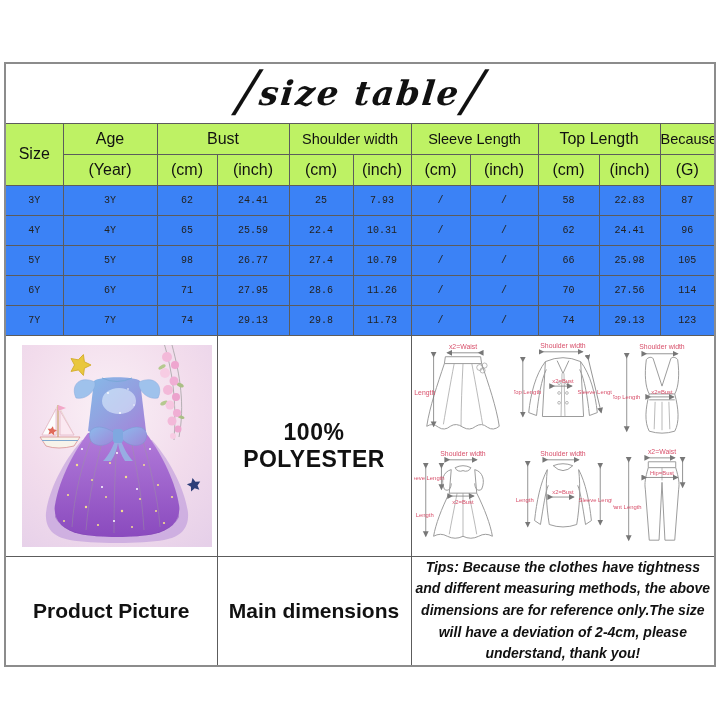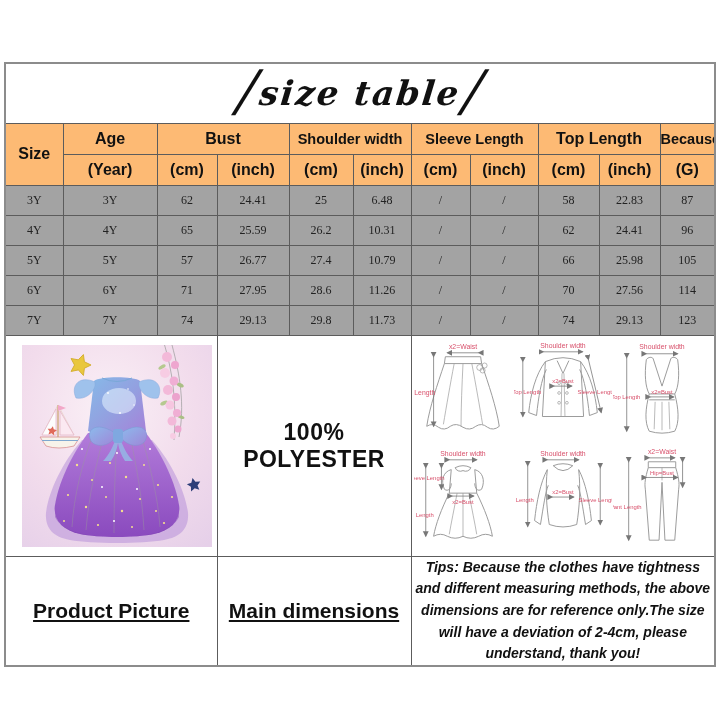--- a/index.html
+++ b/index.html
@@ -15,33 +15,33 @@
   .r-pic{height:220px;margin-left:31px;} .r-lbl{height:96px;}
   
   .title-cell{background:#fff;}
   .title-wrap{display:flex;align-items:center;justify-content:center;
         font-family:"DejaVu Serif",serif;font-style:italic;font-weight:bold;
         transform:skewX(-6deg);}
   .title-text{font-size:34px;letter-spacing:2px;}
   .title-slash{font-size:56px;font-weight:normal;line-height:0;padding:0 3px;
         position:relative;top:-2px;}
   
-  td.head{background:#fdba74;font-weight:bold;font-size:16px;}
+  td.head{background:#bef264;font-weight:normal;font-size:16px;}
   td.head.sm{font-size:14.5px;}
   
-  td.data{font-family:Liberation Serif, serif;font-size:12px;color:#222;background:#a3a3a3;}
+  td.data{font-family:Liberation Mono, monospace;font-size:10px;color:#222;background:#3b82f6;}
   
   td.photo-cell{background:#fff;}
   .photo-svg{display:block;margin:8px 2px 8px 16px;}
   td.poly-cell{font-weight:bold;font-size:23px;letter-spacing:0.5px;}
   td.diagrams-cell{vertical-align:middle;}
   .diag-grid{display:grid;grid-template-columns:repeat(3,1fr);grid-template-rows:108px 108px;
         align-items:center;justify-items:center;padding:2px 2px;}
   
-  td.lbl-cell{font-weight:bold;font-size:21px;text-decoration:underline;}
+  td.lbl-cell{font-weight:bold;font-size:21px;}
   td.tips-cell{font-weight:bold;font-style:italic;font-size:14px;line-height:1.55;
         padding:2px 6px;text-align:center;}
   
   .g{fill:none;stroke:#9a9a9a;stroke-width:1;}
   .g2{fill:none;stroke:#9a9a9a;stroke-width:0.7;}
   .a{stroke:#777;stroke-width:0.8;}
   .lbl{fill:#d8506b;font-family:"Liberation Sans",sans-serif;font-size:7px;
         text-anchor:middle;font-weight:normal;}
   .lbl6{fill:#d8506b;font-family:"Liberation Sans",sans-serif;font-size:6px;
         text-anchor:middle;}
@@ -124,44 +124,44 @@
         <td class="head">(inch)</td>
         <td class="head">(G)</td>
       </tr>
 
       <tr class="r-d">
         <td class="data">3Y</td>
         <td class="data">3Y</td>
         <td class="data">62</td>
         <td class="data">24.41</td>
         <td class="data">25</td>
-        <td class="data">6.48</td>
+        <td class="data">7.93</td>
         <td class="data">/</td>
         <td class="data">/</td>
         <td class="data">58</td>
         <td class="data">22.83</td>
         <td class="data">87</td>
       </tr>
       <tr class="r-d">
         <td class="data">4Y</td>
         <td class="data">4Y</td>
         <td class="data">65</td>
         <td class="data">25.59</td>
-        <td class="data">26.2</td>
+        <td class="data">22.4</td>
         <td class="data">10.31</td>
         <td class="data">/</td>
         <td class="data">/</td>
         <td class="data">62</td>
         <td class="data">24.41</td>
         <td class="data">96</td>
       </tr>
       <tr class="r-d">
         <td class="data">5Y</td>
         <td class="data">5Y</td>
-        <td class="data">57</td>
+        <td class="data">98</td>
         <td class="data">26.77</td>
         <td class="data">27.4</td>
         <td class="data">10.79</td>
         <td class="data">/</td>
         <td class="data">/</td>
         <td class="data">66</td>
         <td class="data">25.98</td>
         <td class="data">105</td>
       </tr>
       <tr class="r-d">

